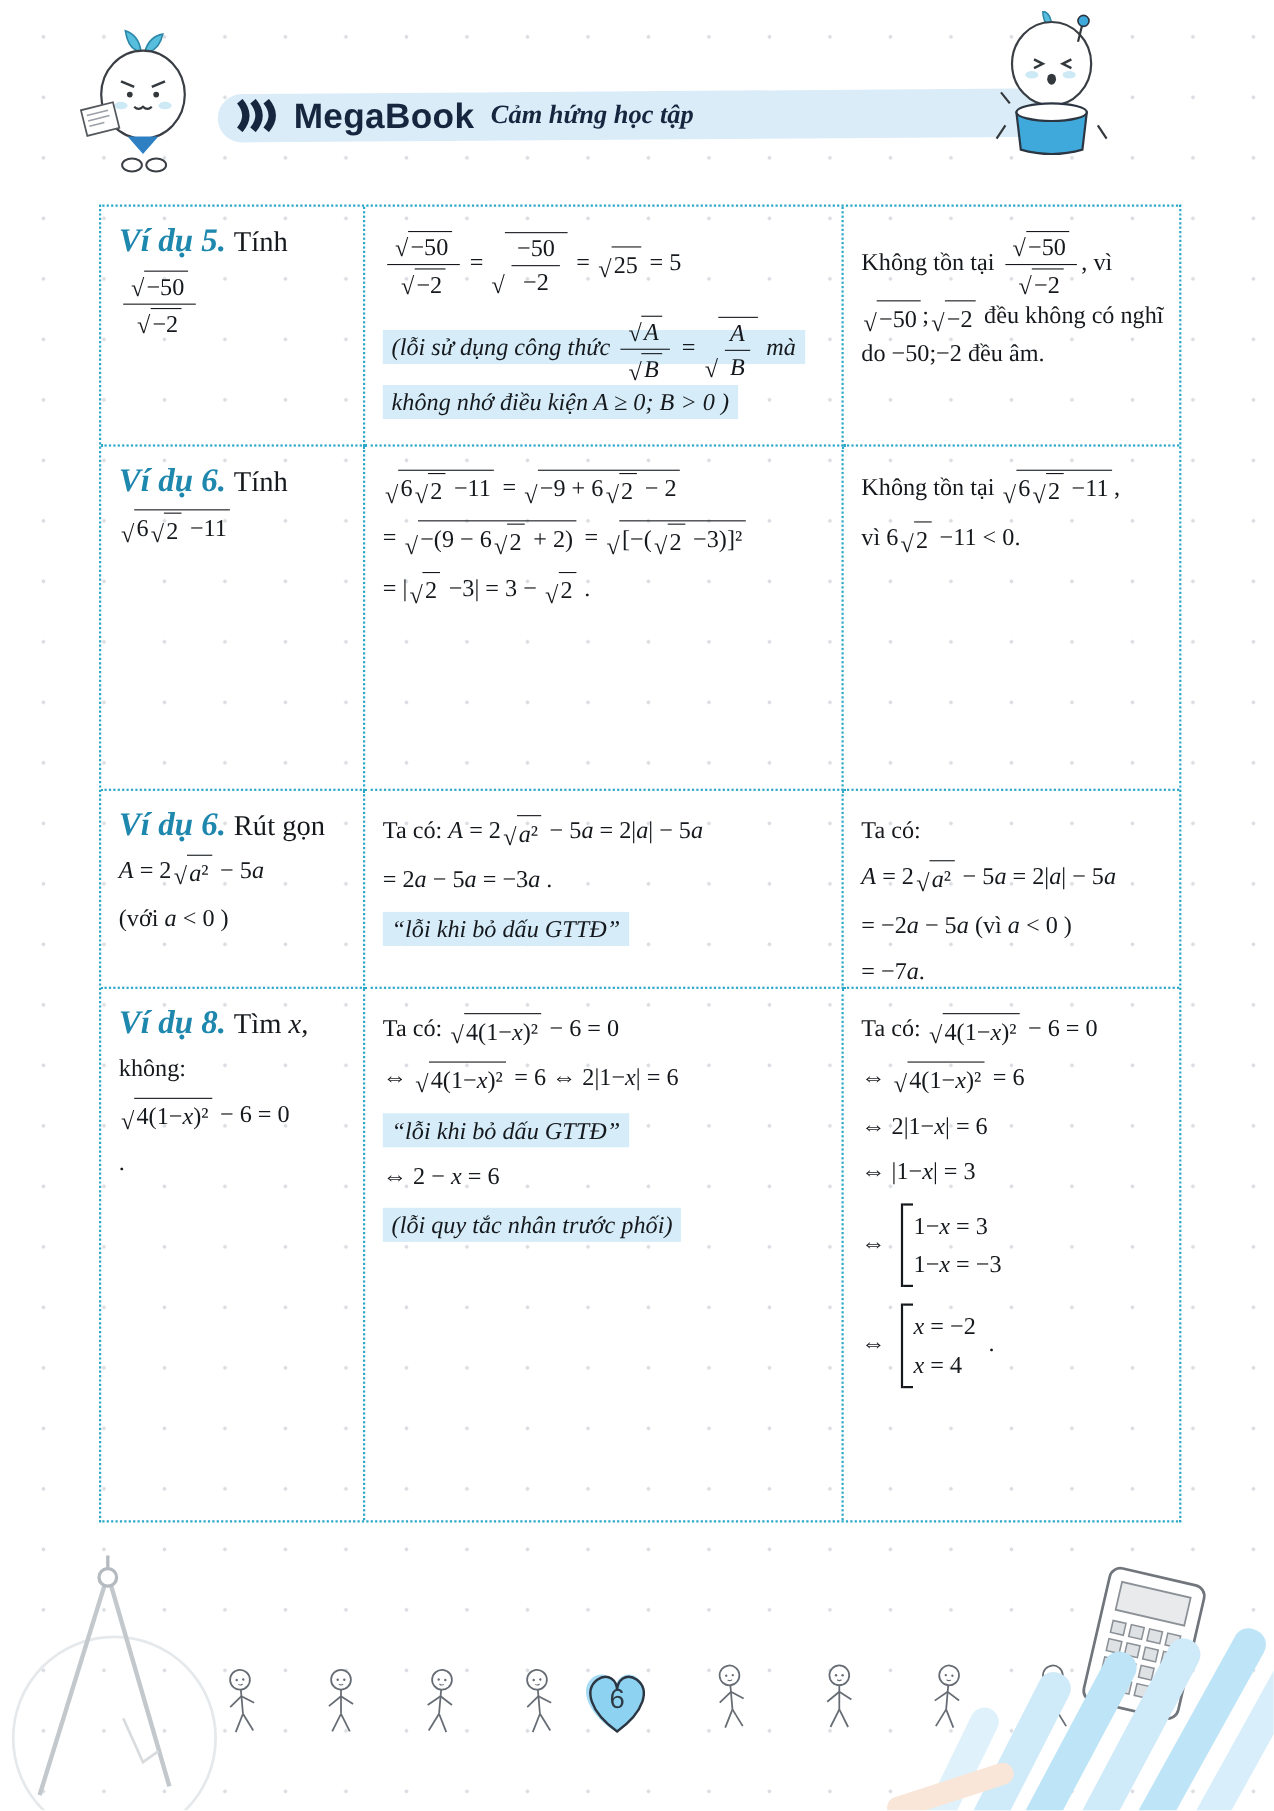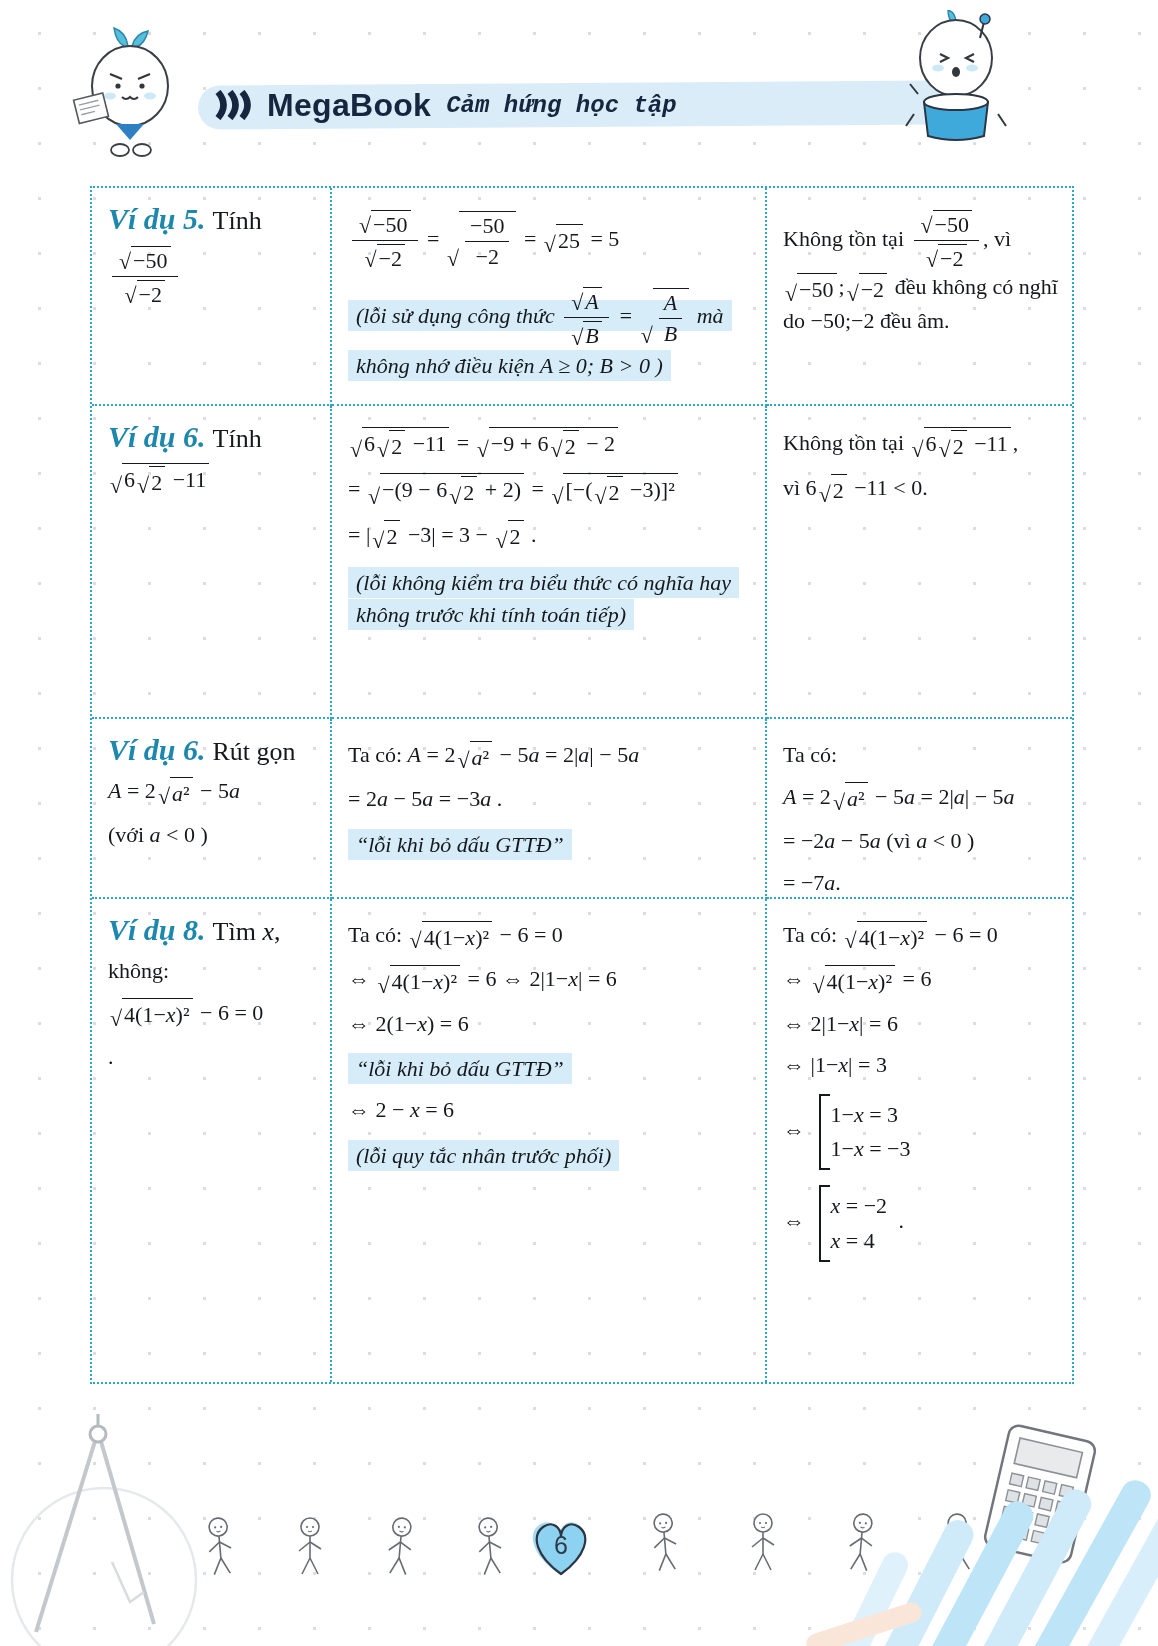--- a/index.html
+++ b/index.html
@@ -7,21 +7,21 @@
         background-image:radial-gradient(#dadde1 1.6px, transparent 2px);
         background-size:55px 55px;background-position:12px 6px;
         font-family:"Liberation Serif","DejaVu Serif",serif;color:#15181c;}
 
   
   .brand-band{position:absolute;left:198px;top:83px;width:752px;height:44px;background:#d9ecf8;
               border-radius:22px;transform:rotate(-0.4deg);}
   .brand{position:absolute;left:214px;top:84px;height:42px;display:flex;align-items:center;gap:9px;}
   .brand-name{font-family:"Liberation Sans","DejaVu Sans",sans-serif;font-weight:700;font-size:32px;
               color:#17263f;letter-spacing:.3px;}
-  .brand-tagline{font-family:Liberation Mono, monospace;font-style:italic;font-weight:700;
+  .brand-tagline{font-family:Liberation Serif, serif;font-style:italic;font-weight:700;
                  font-size:24px;color:#17263f;margin-left:6px;}
   .mascot{position:absolute;}
 
   
   .examples-table{position:absolute;left:90px;top:186px;display:grid;
       grid-template-columns:240px 435px 305px;grid-template-rows:218px 313px 180px 483px;
       border:2px dotted #2ba7c8;}
   .cell{border-right:2px dotted #2ba7c8;border-bottom:2px dotted #2ba7c8;overflow:hidden;
         padding:12px 12px 8px 16px;font-size:22px;}
   .last-col{border-right:none;}
@@ -237,21 +237,20 @@
                   <span class="sqrt-body">2</span>
                 </span> −3)]²</span>
             </span></div>
           <div class="math-row">= |<span class="sqrt">
               <span class="rad">√</span>
               <span class="sqrt-body">2</span>
             </span> −3| = 3 − <span class="sqrt">
               <span class="rad">√</span>
               <span class="sqrt-body">2</span>
             </span> .</div>
-          <div class="note-row"><span class="note">(lỗi không kiểm tra biểu thức có nghĩa hay không trước khi tính toán tiếp)</span></div>
         </div>
     </div>
     <div class="cell last-col">
       <div>
           <div class="math-row">Không tồn tại <span class="sqrt">
               <span class="rad">√</span>
               <span class="sqrt-body">6<span class="sqrt">
                   <span class="rad">√</span>
                   <span class="sqrt-body">2</span>
                 </span> −11</span>
@@ -313,21 +312,20 @@
     <div class="cell last-row">
       <div>
           <div class="math-row">Ta có: <span class="sqrt">
               <span class="rad">√</span>
               <span class="sqrt-body">4(1−<i>x</i>)²</span>
             </span> − 6 = 0</div>
           <div class="math-row">⇔ <span class="sqrt">
               <span class="rad">√</span>
               <span class="sqrt-body">4(1−<i>x</i>)²</span>
             </span> = 6 ⇔ 2|1−<i>x</i>| = 6</div>
-          <div class="math-row">⇔ 2(1−<i>x</i>) = 6</div>
           <div class="note-row"><span class="note">“lỗi khi bỏ dấu GTTĐ”</span></div>
           <div class="math-row">⇔ 2 − <i>x</i> = 6</div>
           <div class="note-row"><span class="note">(lỗi quy tắc nhân trước phối)</span></div>
         </div>
     </div>
     <div class="cell last-col last-row">
       <div>
           <div class="math-row">Ta có: <span class="sqrt">
               <span class="rad">√</span>
               <span class="sqrt-body">4(1−<i>x</i>)²</span>

